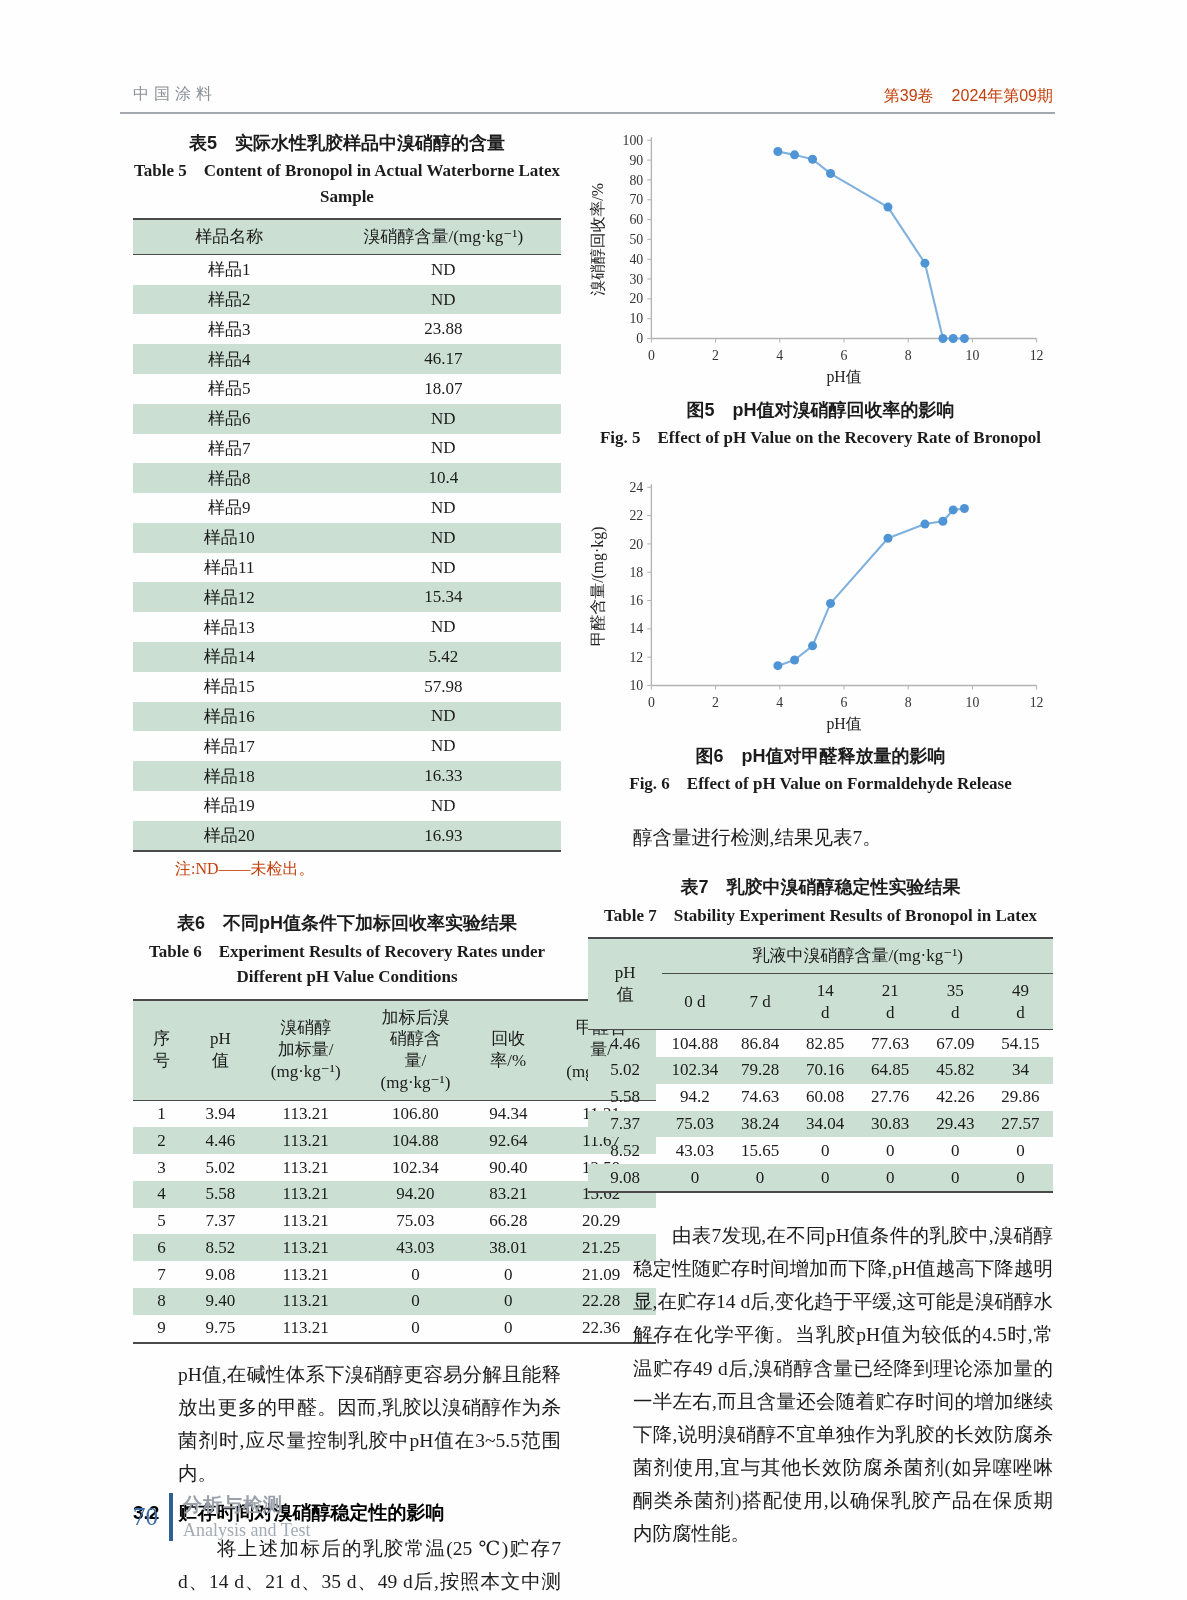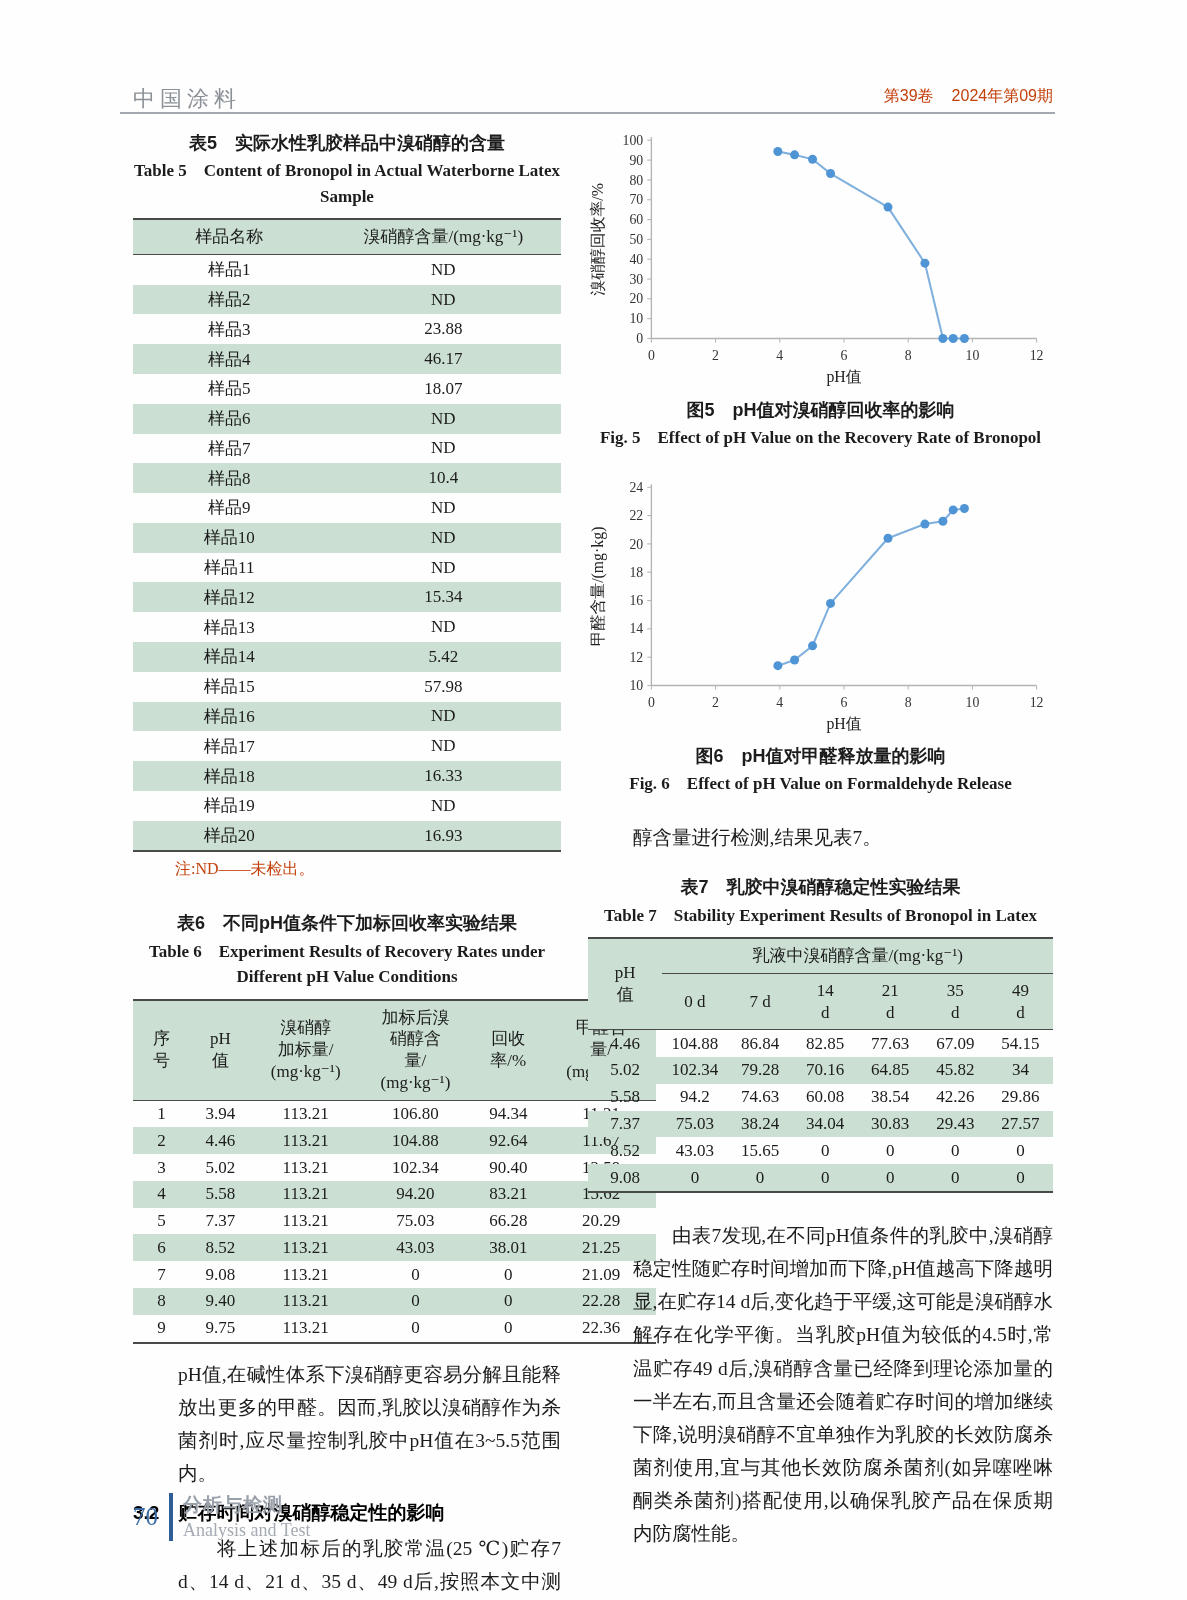--- a/index.html
+++ b/index.html
@@ -3,21 +3,21 @@
 <meta charset="utf-8">
 <style>
   html,body{margin:0;padding:0;background:#ffffff;}
   .page{
     position:relative;width:1187px;height:1600px;background:#fefefe;overflow:hidden;
     font-family:"Liberation Serif","DejaVu Serif",serif;color:#1c1c1c;
   }
   .sans{font-family:"Liberation Sans","DejaVu Sans",sans-serif;}
 
   
-  .hdr-journal{position:absolute;left:133px;top:84px;font-size:22px;color:#8b9197;letter-spacing:5px;}
+  .hdr-journal{position:absolute;left:133px;top:84px;font-size:16px;color:#8b9197;letter-spacing:5px;}
   .hdr-issue{position:absolute;right:134px;top:86px;font-size:16px;color:#c2410c;}
   .hdr-issue span{margin-left:18px;}
   .hdr-line{position:absolute;left:120px;top:112px;width:935px;border-top:2px solid #a3a9ae;}
 
   
   .col-left{position:absolute;left:133px;top:130px;width:428px;}
   .col-right{position:absolute;left:588px;top:128px;width:465px;}
 
   .tbl-title-zh{font-size:18px;font-weight:bold;text-align:center;line-height:1.45;}
   .tbl-title-en{font-size:17px;font-weight:bold;text-align:center;line-height:1.5;margin-top:2px;}
@@ -422,21 +422,21 @@
             <td>70.16</td>
             <td>64.85</td>
             <td>45.82</td>
             <td>34</td>
           </tr>
           <tr>
             <td>5.58</td>
             <td>94.2</td>
             <td>74.63</td>
             <td>60.08</td>
-            <td>38.54</td>
+            <td>27.76</td>
             <td>42.26</td>
             <td>29.86</td>
           </tr>
           <tr>
             <td>7.37</td>
             <td>75.03</td>
             <td>38.24</td>
             <td>34.04</td>
             <td>30.83</td>
             <td>29.43</td>

